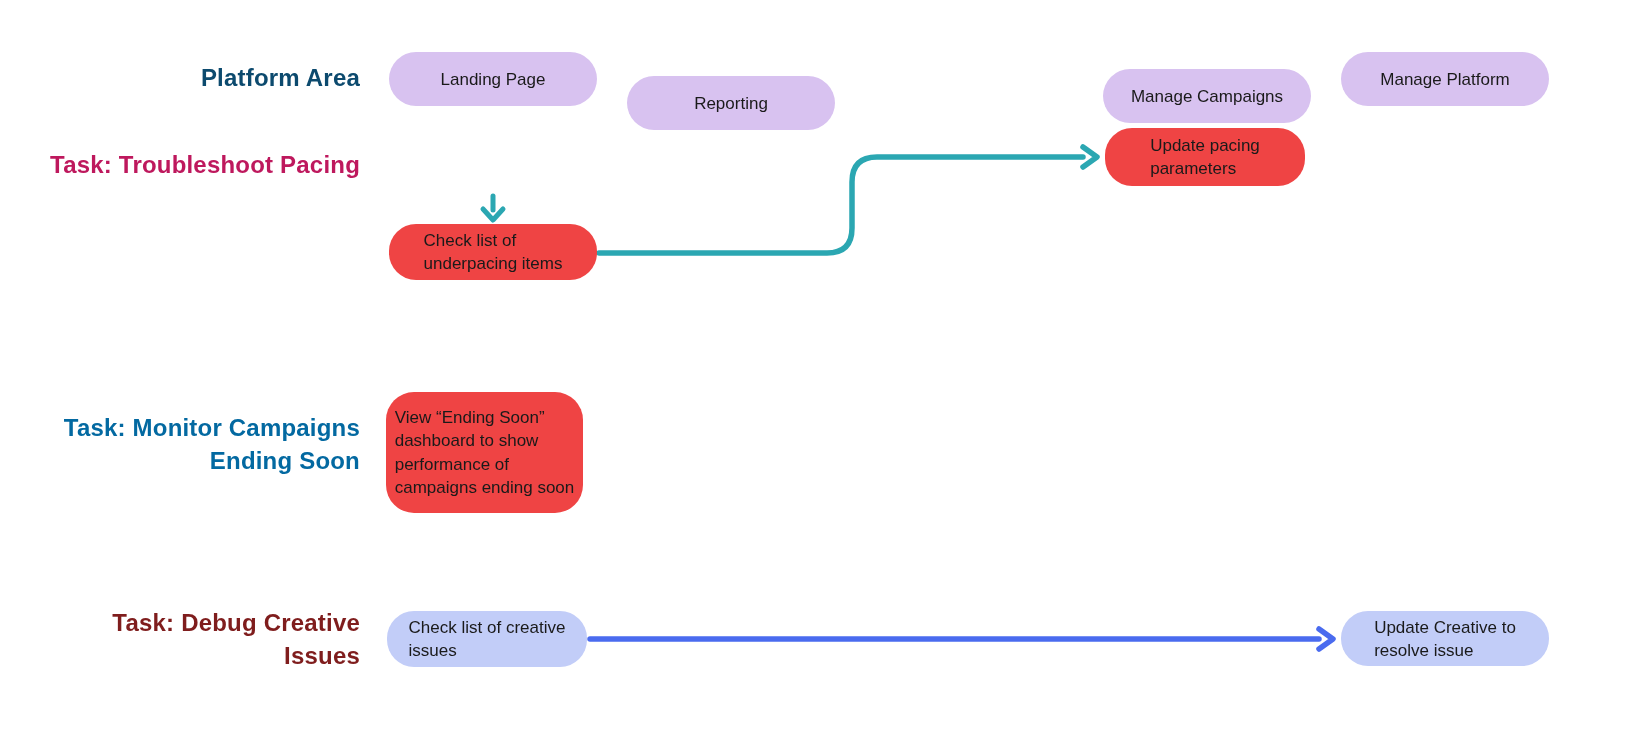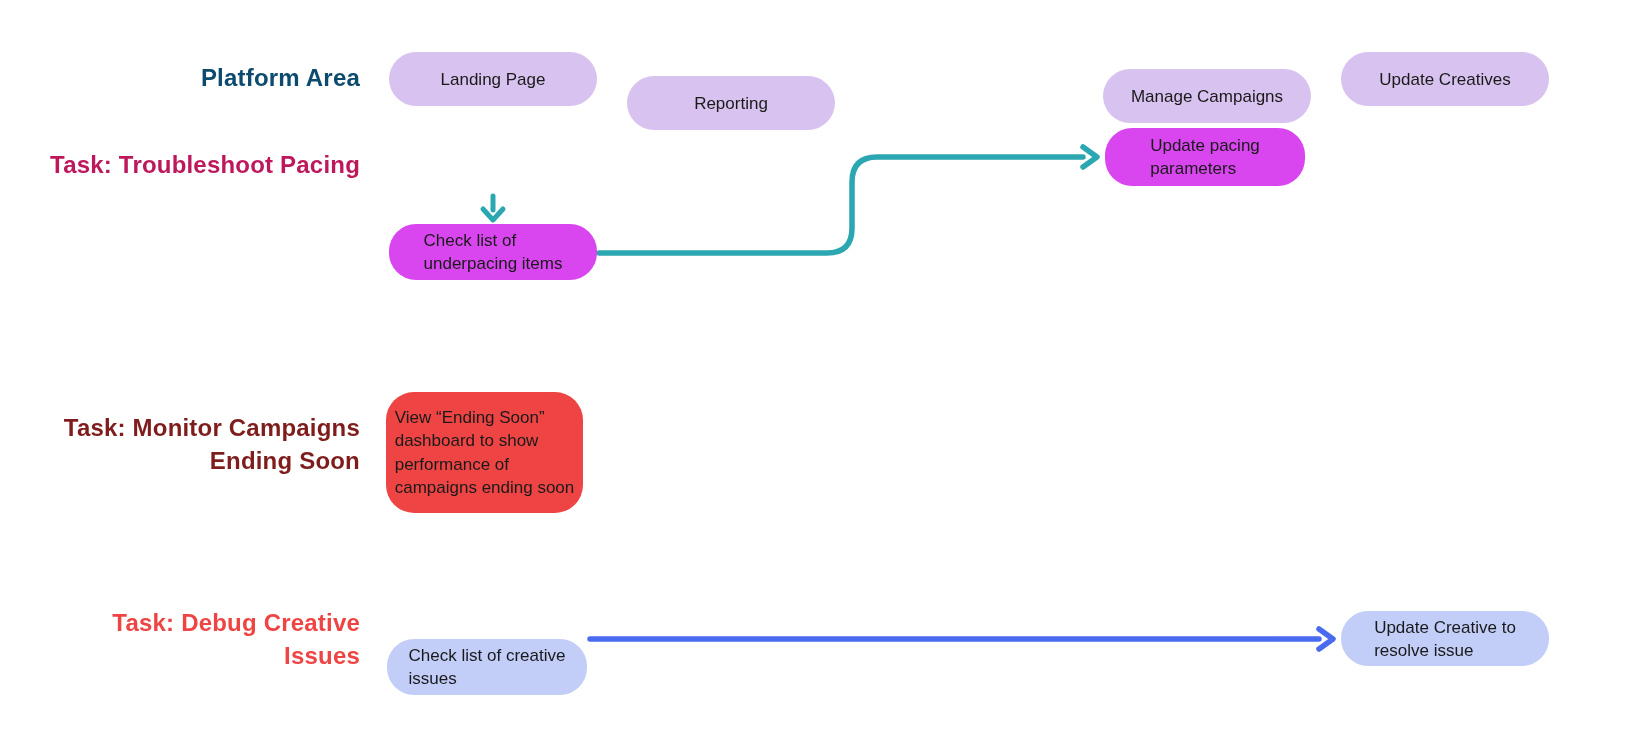--- a/index.html
+++ b/index.html
@@ -23,54 +23,54 @@
     width: 360px;
     text-align: right;
     font-weight: bold;
     font-size: 24px;
     line-height: 33px;
     white-space: pre-line;
     letter-spacing: 0.2px;
   }
   .row-label.platform { color: #0c4a6e; top: 62px; line-height: 32px; }
   .row-label.pacing   { color: #be185d; top: 149px; line-height: 32px; }
-  .row-label.monitor  { color: #7f1d1d; top: 411px; }
-  .row-label.debug    { color: #ef4444; top: 606px; text-align: right; }
+  .row-label.monitor  { color: #0369a1; top: 411px; }
+  .row-label.debug    { color: #7f1d1d; top: 606px; text-align: right; }
   .pill, .node {
     position: absolute;
     display: flex;
     align-items: center;
     justify-content: center;
     white-space: pre-line;
     color: #1a1a1a;
     font-size: 17px;
     line-height: 23px;
     border-radius: 27px;
     box-sizing: border-box;
     padding: 2px 8px;
   }
   .pill { background: #d8c2f0; }
-  .node.pacing  { background: #d946ef; }
+  .node.pacing  { background: #ef4444; }
   .node.monitor { background: #ef4444; border-radius: 28px; line-height: 23.5px; }
   .node.debug   { background: #c2cdf8; }
 
   
   .pill { top: 52px; width: 208px; height: 54px; }
   .pill.c1 { left: 389px; }
   .pill.c2 { left: 627px; margin-top: 24px; }
   .pill.c3 { left: 865px; }
   .pill.c4 { left: 1103px; margin-top: 17px; }
   .pill.c5 { left: 1341px; }
 
   
   .node.see-alert      { left: 389px;  top: 138px; width: 208px; height: 54px; }
   .node.check-list     { left: 389px;  top: 224px; width: 208px; height: 56px; }
   .node.update-params  { left: 1105px; top: 128px; width: 200px; height: 58px; }
   .node.view-dashboard { left: 386px;  top: 392px; width: 197px; height: 121px; }
-  .node.check-issues   { left: 387px;  top: 611px; width: 200px; height: 56px; margin-top: 28px; }
+  .node.check-issues   { left: 387px;  top: 611px; width: 200px; height: 56px; }
   .node.update-creative{ left: 1341px; top: 611px; width: 208px; height: 55px; }
 </style>
 </head>
 <body>
 
 <div class="canvas">
 
   <svg class="connector-layer" width="1628" height="732" viewBox="0 0 1628 732" xmlns="http://www.w3.org/2000/svg">
 
     <g fill="none" stroke-width="5" stroke-linecap="round" stroke-linejoin="round" stroke="#2ba7b2">
@@ -92,21 +92,21 @@
   <div class="row-label platform">Platform Area</div>
   <div class="row-label pacing">Task: Troubleshoot Pacing</div>
   <div class="row-label monitor">Task: Monitor Campaigns
 Ending Soon</div>
   <div class="row-label debug">Task: Debug Creative
 Issues</div>
 
   <div class="pill c1">Landing Page</div>
   <div class="pill c2">Reporting</div>
   <div class="pill c4">Manage Campaigns</div>
-  <div class="pill c5">Update Creatives</div>
+  <div class="pill c5">Manage Platform</div>
 
   <div class="node pacing check-list">Check list of
 underpacing items</div>
   <div class="node pacing update-params">Update pacing
 parameters</div>
 
   <div class="node monitor view-dashboard">View “Ending Soon”
 dashboard to show
 performance of
 campaigns ending soon</div>

